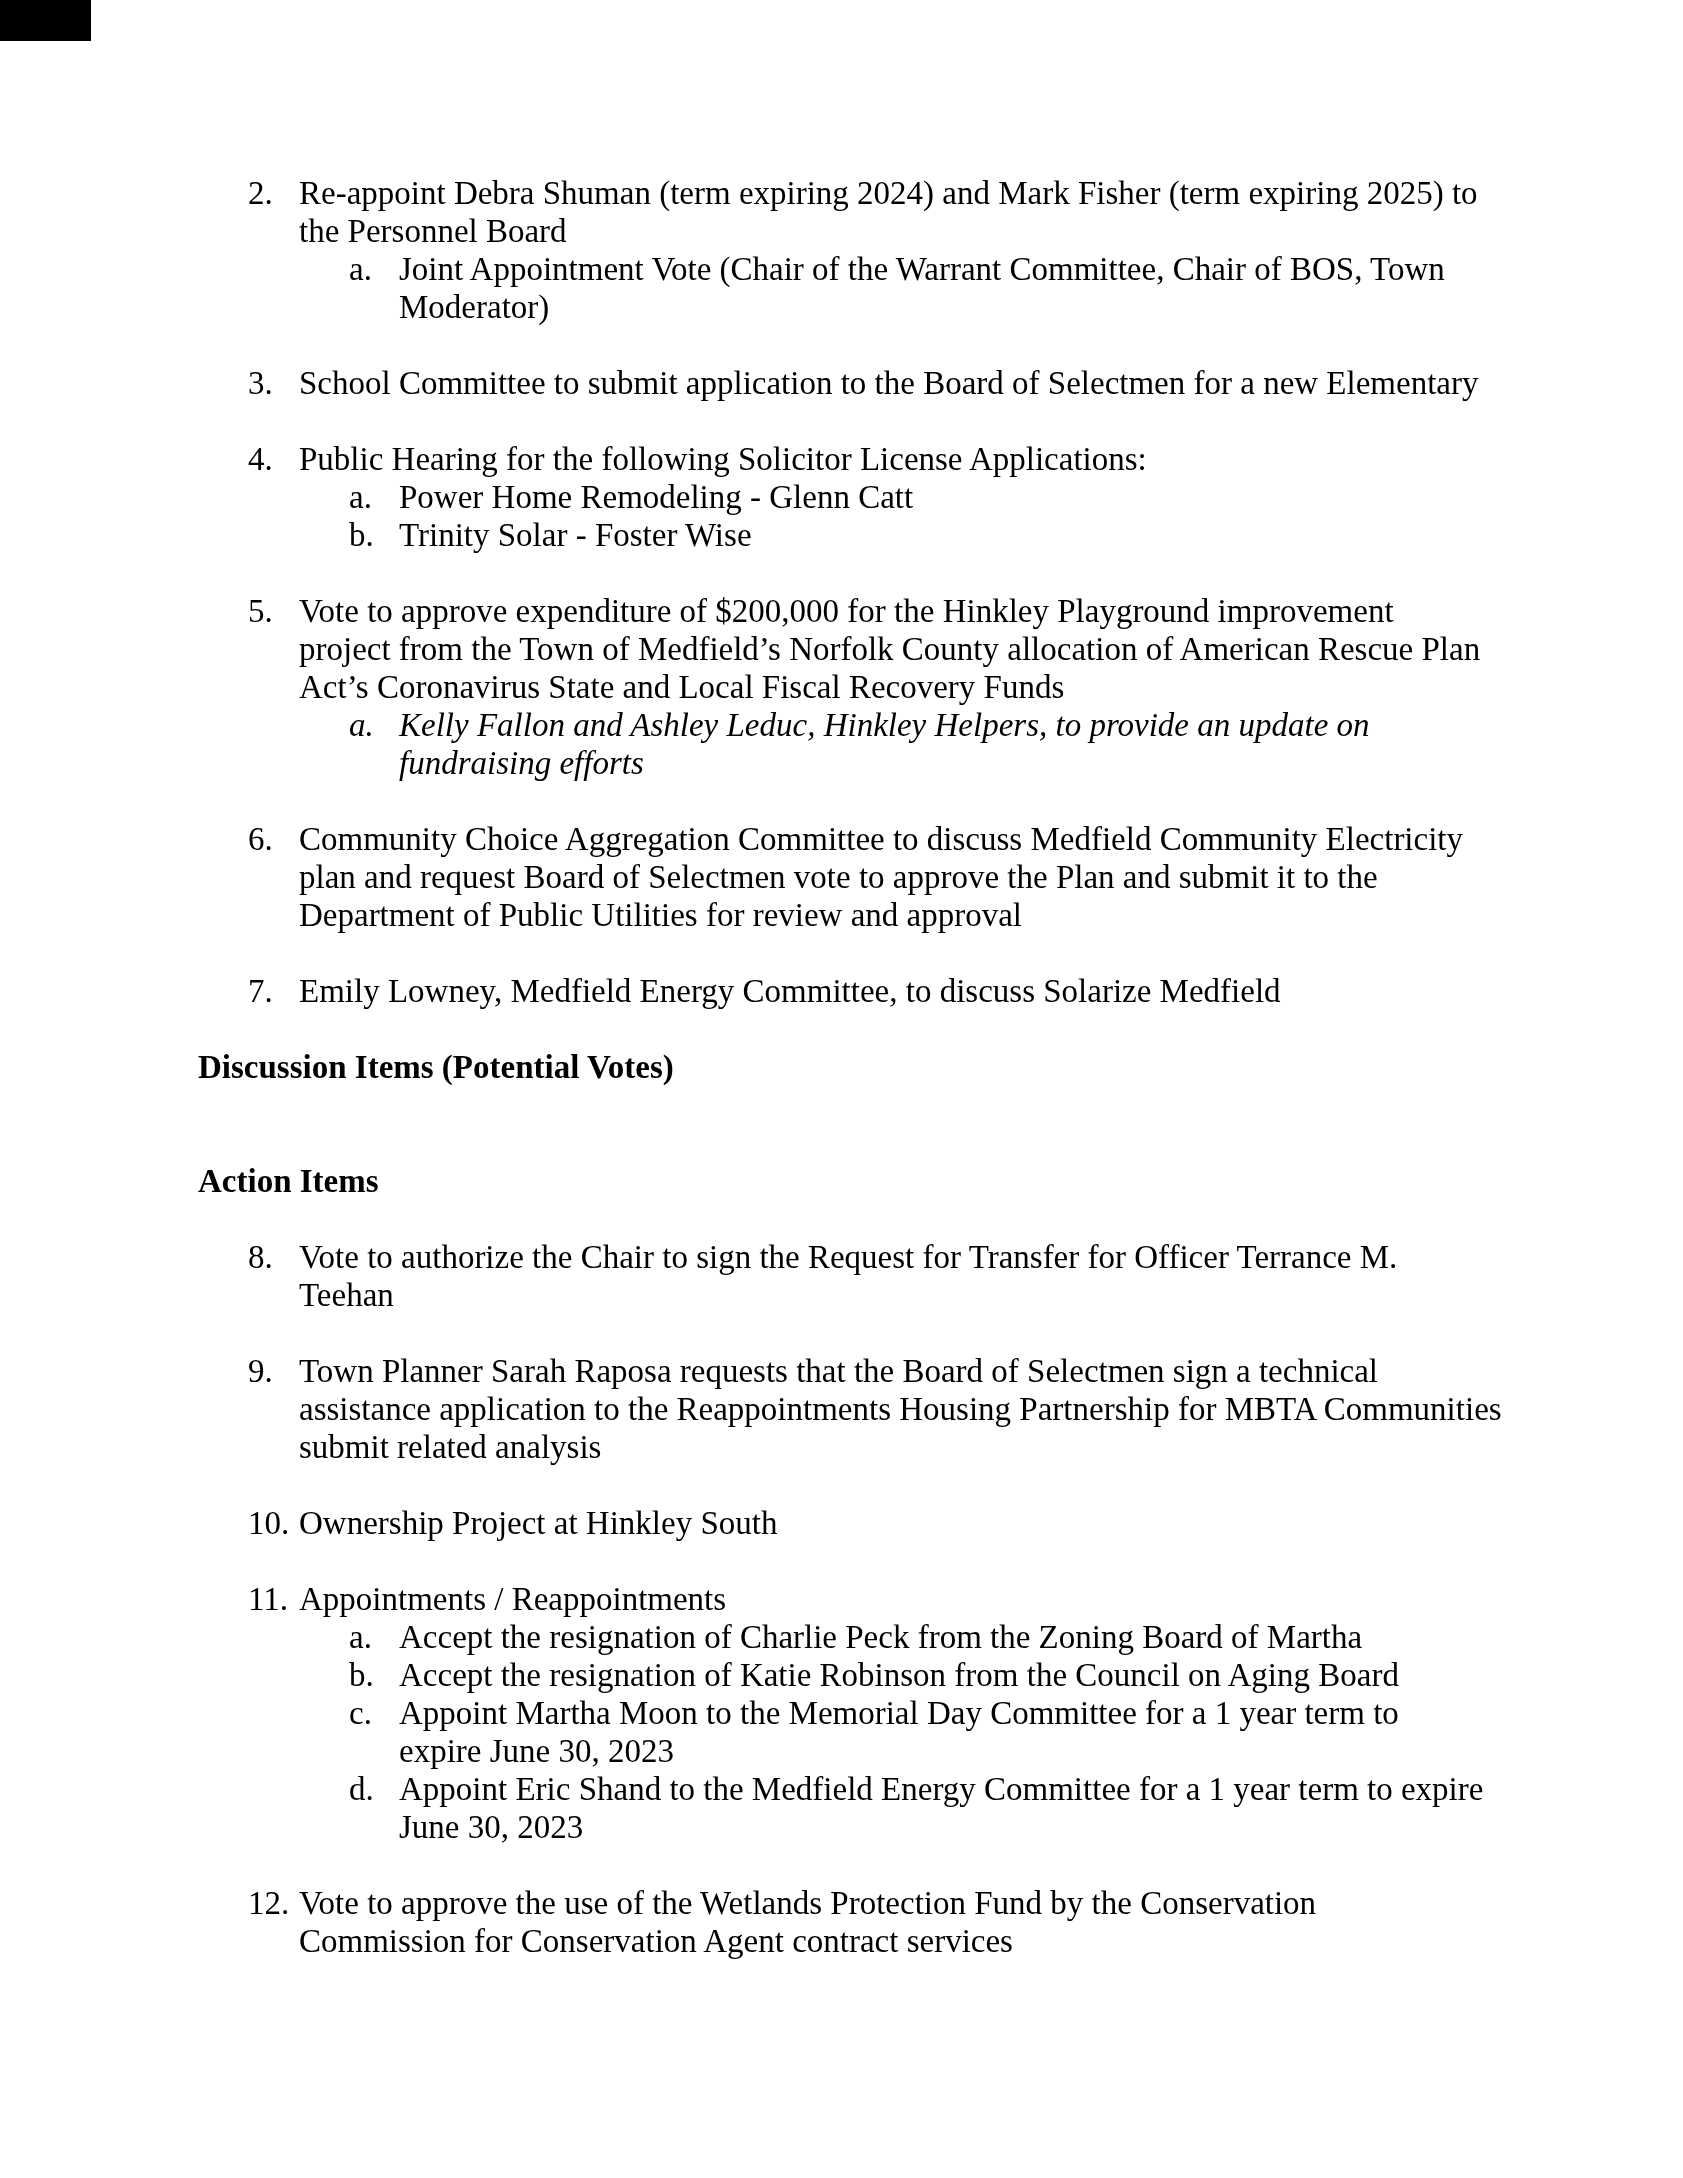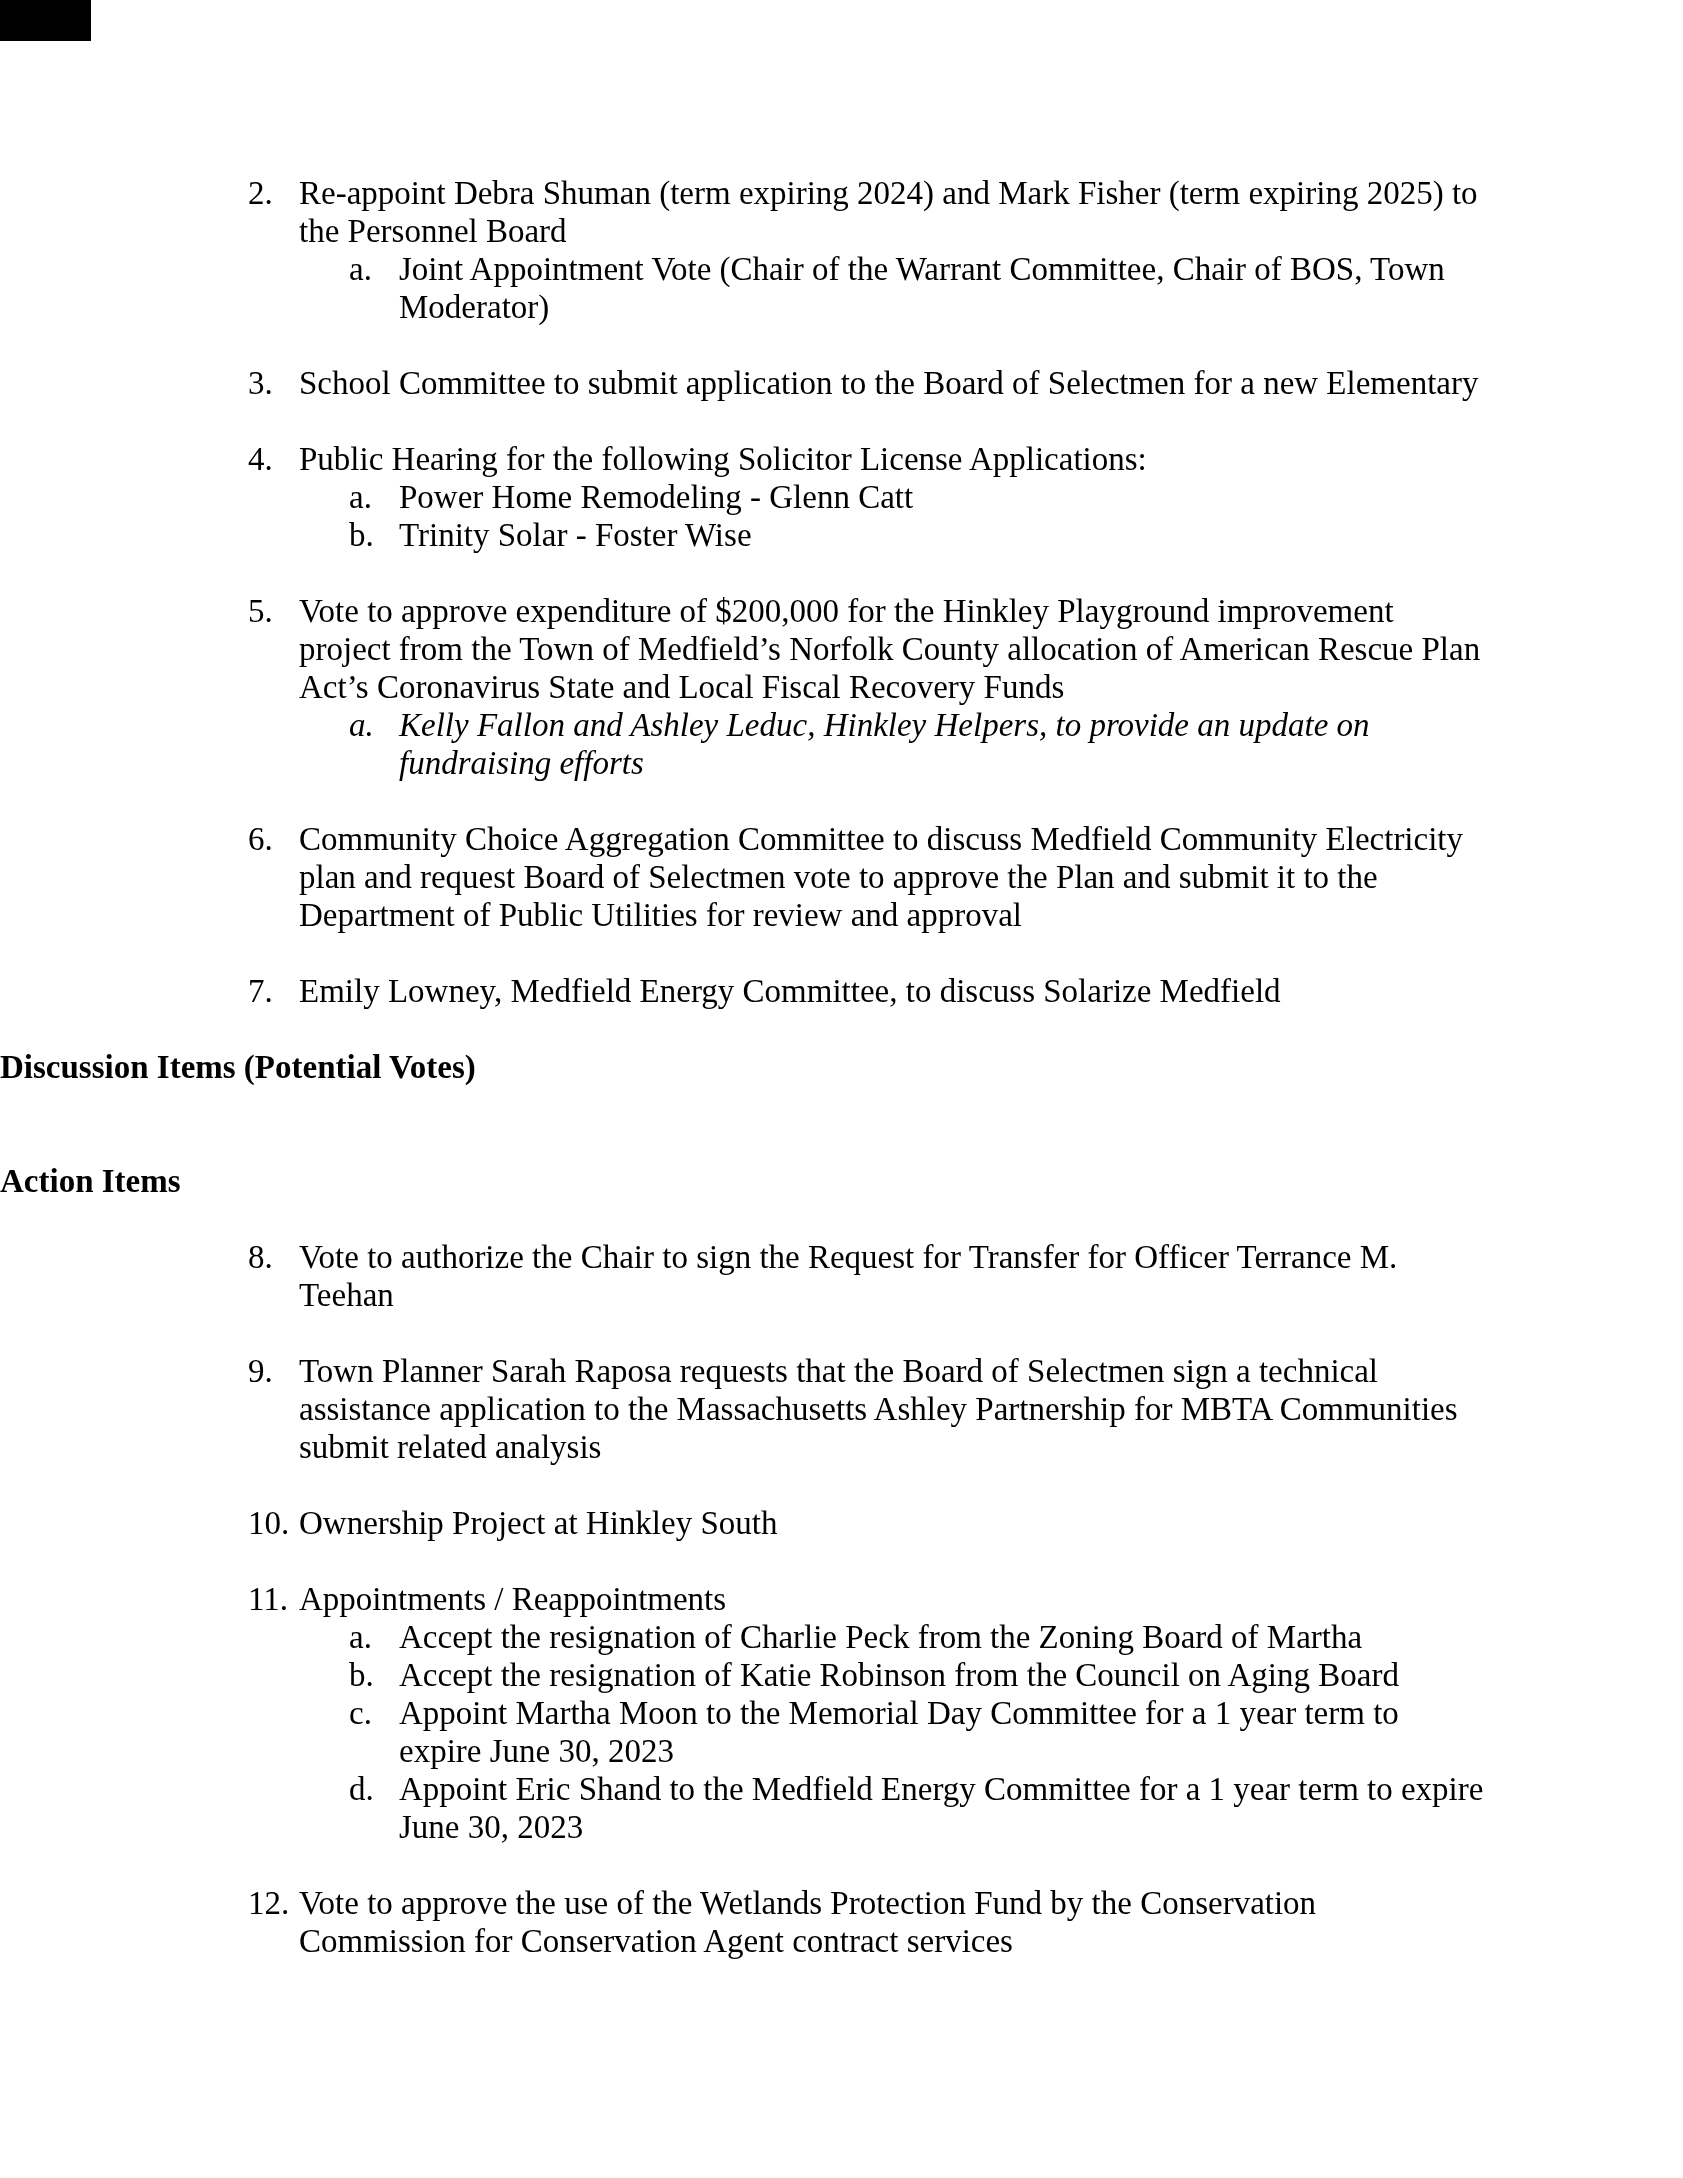--- a/index.html
+++ b/index.html
@@ -34,20 +34,21 @@
     position: absolute;
     left: 0;
     top: 0;
     right: 0;
     padding-top: 174px;
   }
   .block {
     margin: 0 0 38px 0;
   }
   .heading {
+    padding-left: 198px;
     font-weight: bold;
   }
   .heading.gap-large {
     margin-bottom: 76px;
   }
   .item {
     display: flex;
     align-items: flex-start;
     padding-left: 248px;
   }
@@ -154,21 +155,21 @@
         <span class="num">8.</span>
         <div class="body">
           <div class="ln">Vote to authorize the Chair to sign the Request for Transfer for Officer Terrance M.</div>
           <div class="ln">Teehan</div>
         </div>
       </div>
       <div class="block item">
         <span class="num">9.</span>
         <div class="body">
           <div class="ln">Town Planner Sarah Raposa requests that the Board of Selectmen sign a technical</div>
-          <div class="ln">assistance application to the Massachusetts Ashley Partnership for MBTA Communities</div>
+          <div class="ln">assistance application to the Reappointments Housing Partnership for MBTA Communities</div>
           <div class="ln">submit related analysis</div>
         </div>
       </div>
       <div class="block item">
         <span class="num">10.</span>
         <div class="body">
           <div class="ln">Ownership Project at Hinkley South</div>
         </div>
       </div>
       <div class="block item">

